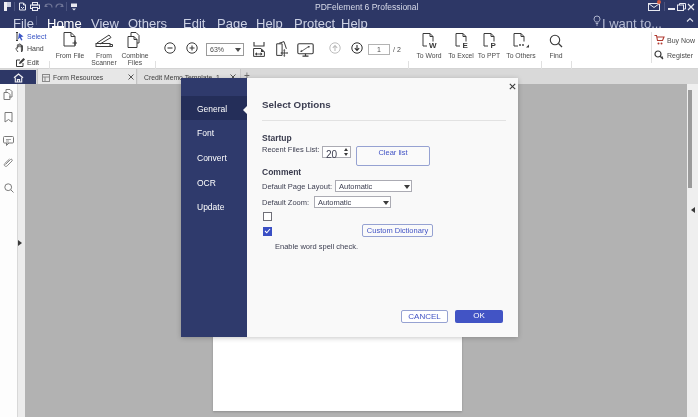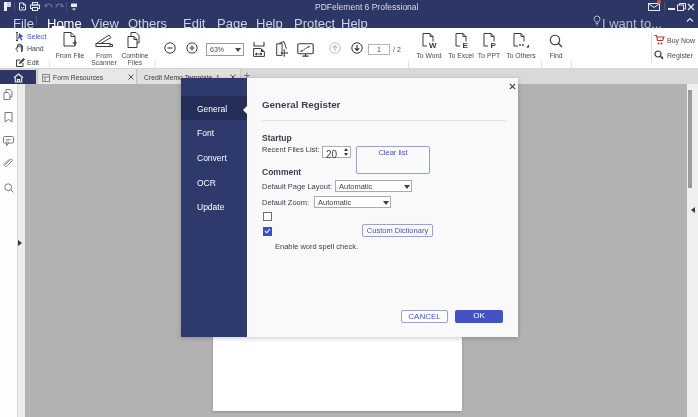--- a/index.html
+++ b/index.html
@@ -314,29 +314,29 @@
   <div class="a ditem" style="top:49.5px">Font</div>
   <div class="a ditem" style="top:74.5px">Convert</div>
   <div class="a ditem" style="top:99.5px">OCR</div>
   <div class="a ditem" style="top:124px">Update</div>
   <div class="a" id="dnotch"></div>
 
   <svg class="a" style="left:328px;top:4.5px" width="7" height="7" viewBox="0 0 7 7">
       <path d="M0.8 0.8l5.4 5.4M6.2 0.8L0.8 6.2" stroke="#3d3d3d" stroke-width="1.1"></path>
     </svg>
 
-  <div class="a" style="left:81px;top:21px;font-size:9.8px;font-weight:bold;color:#3d3f52">General Register</div>
+  <div class="a" style="left:81px;top:21px;font-size:9.8px;font-weight:bold;color:#3d3f52">Select Options</div>
   <div class="a" style="left:81px;top:42px;width:244px;height:1px;background:#e2e2e2"></div>
   <div class="a dhead" style="left:81px;top:55px">Startup</div>
   <div class="a dlab" style="left:81px;top:67px">Recent Files List:</div>
   <div class="a selbox" style="left:141px;top:68px;width:29px;height:12px"></div>
   <div class="a" style="left:145px;top:70.5px;font-size:10px;color:#3c3e50">20</div>
   <div class="a" style="left:163px;top:70px;width:0;height:0;border-left:2.6px solid transparent;border-right:2.6px solid transparent;border-bottom:3.4px solid #3c3c3c"></div>
   <div class="a" style="left:163px;top:75px;width:0;height:0;border-left:2.6px solid transparent;border-right:2.6px solid transparent;border-top:3.4px solid #3c3c3c"></div>
-  <div class="a bluebtn" style="left:175px;top:68px;width:74px;height:28px;font-size:7.5px;line-height:11px">Clear list</div>
+  <div class="a bluebtn" style="left:175px;top:68px;width:74px;height:20px;font-size:7.5px;line-height:11px">Clear list</div>
   <div class="a dhead" style="left:81px;top:89px">Comment</div>
   <div class="a dlab" style="left:81px;top:104px">Default Page Layout:</div>
   <div class="a selbox" style="left:154px;top:101.5px;width:77px;height:12.5px"></div>
   <div class="a" style="left:158px;top:104px;font-size:7.5px;color:#3c3e50">Automatic</div>
   <div class="a caret" style="left:223px;top:106.5px"></div>
   <div class="a dlab" style="left:81px;top:120px">Default Zoom:</div>
   <div class="a selbox" style="left:133px;top:117.5px;width:77px;height:12.5px"></div>
   <div class="a" style="left:137px;top:120px;font-size:7.5px;color:#3c3e50">Automatic</div>
   <div class="a caret" style="left:202px;top:122.5px"></div>
   <div class="a cb" style="left:82px;top:134px"></div>

